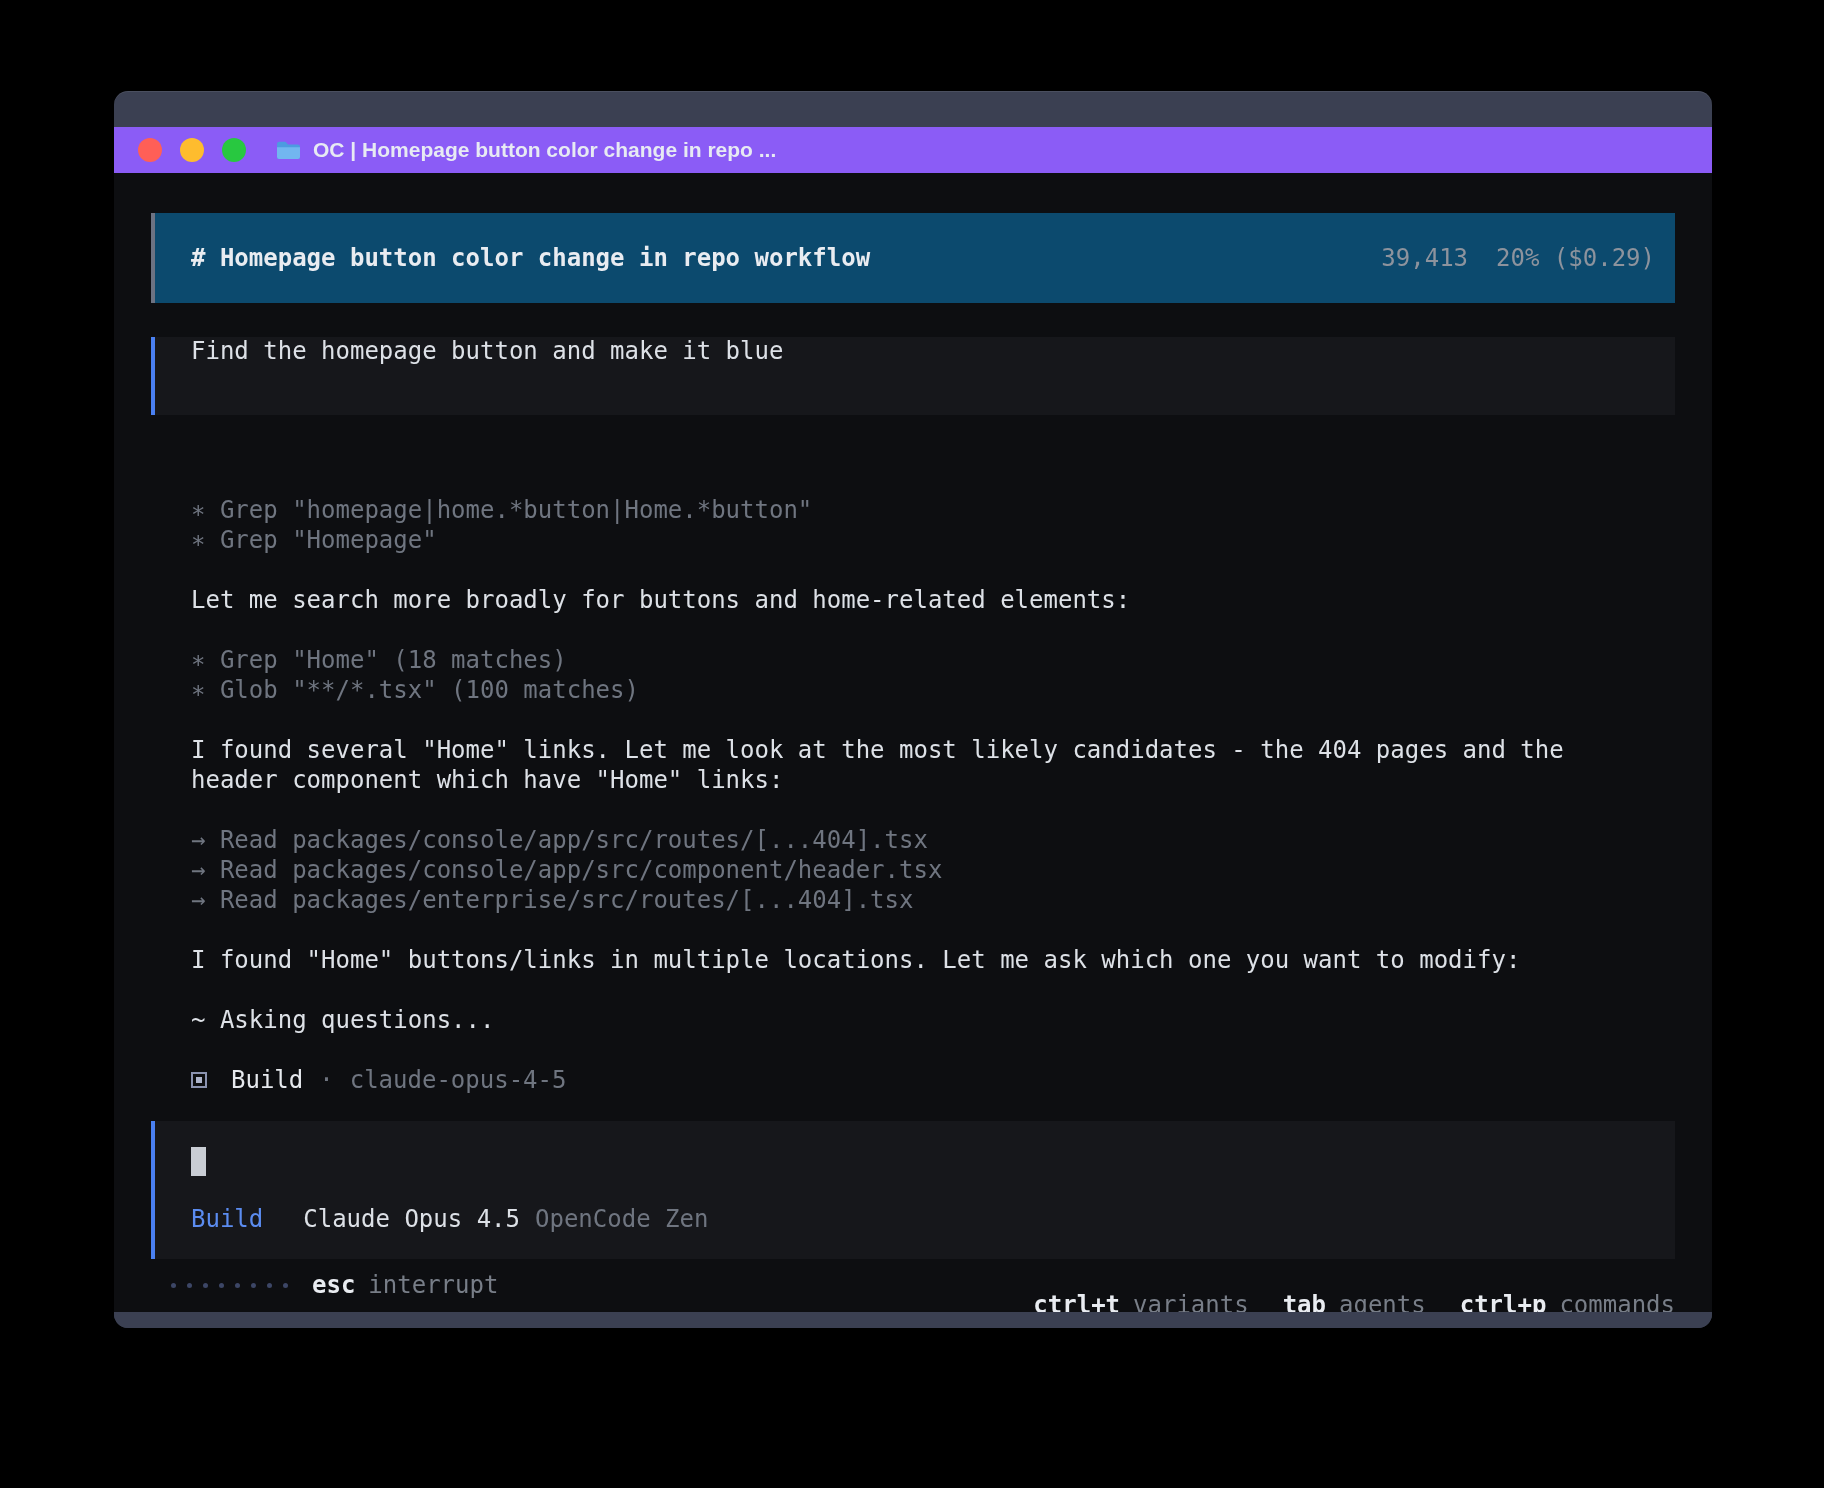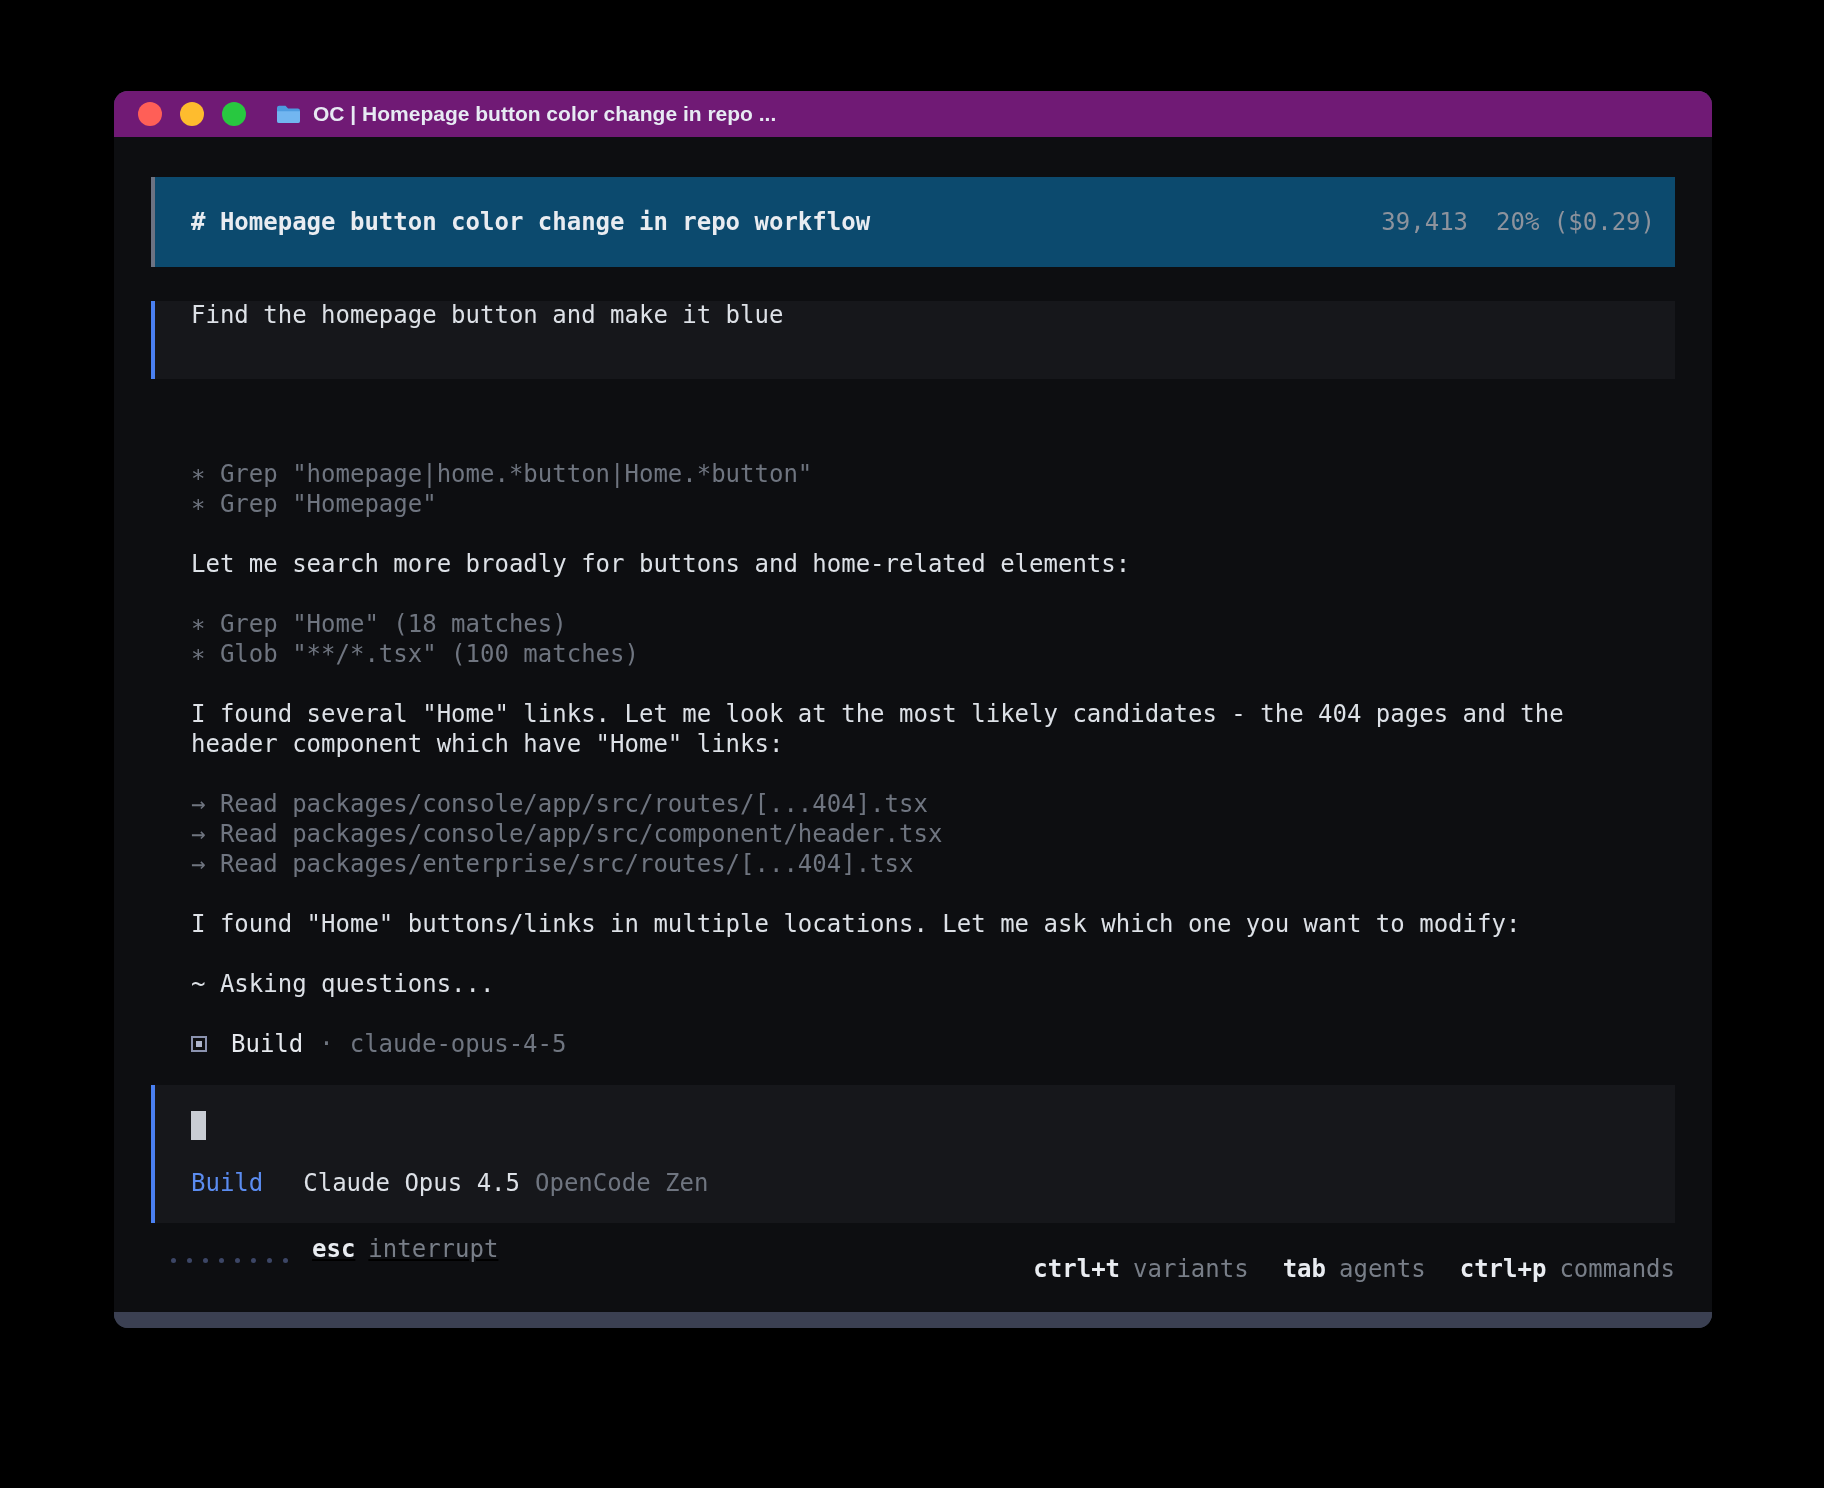--- a/index.html
+++ b/index.html
@@ -7,21 +7,21 @@
   body { font-family:"DejaVu Sans Mono", monospace; }
 
   .window{
     position:absolute; left:114px; top:91px; width:1598px; height:1237px;
     background:#3b4052; border-radius:14px; overflow:hidden;
     box-shadow:0 30px 80px rgba(0,0,0,.7), inset 0 1px 0 rgba(255,255,255,.08);
     display:flex; flex-direction:column;
   }
 
   
-  .titlebar{ flex:0 0 46px; display:flex; align-items:center; padding:0 24px; background:#701a75; }
+  .titlebar{ flex:0 0 46px; display:flex; align-items:center; padding:0 24px; background:#8b5cf6;margin-top:36px; }
   .lights{ display:flex; gap:18px; align-items:center; }
   .light{ width:24px; height:24px; border-radius:50%; display:inline-block; }
   .light.red{ background:#ff5f57; }
   .light.yellow{ background:#febc2e; }
   .light.green{ background:#28c840; }
   .folder{ margin-left:30px; display:flex; align-items:center; }
   .wtitle{ margin-left:12px; font-family:"Liberation Sans", sans-serif; font-weight:bold; font-size:21px; color:#e7eaf3; white-space:nowrap; }
 
   
   .content{ flex:1 1 auto; background:#0d0e11; padding:0 37px; display:flex; flex-direction:column; overflow:hidden; }
@@ -59,21 +59,21 @@
     border-left:4px solid #4a80f2;
     padding:26px 36px; display:flex; flex-direction:column; justify-content:space-between;
   }
   .cursor{ width:15px; height:29px; background:#c9cdd4; display:block; }
   .mode-line{ font-size:24px; display:flex; align-items:baseline; white-space:pre; }
   .mode{ color:#5b8cf0; }
   .model-name{ color:#dde1e7; margin-left:40px; }
   .provider{ color:#6f7580; margin-left:15px; }
 
   .footer{ margin-top:11px; height:30px; display:flex; justify-content:space-between; align-items:center; font-size:24px; white-space:pre; }
-  .fleft{ display:flex; align-items:flex-end;text-decoration:underline; }
+  .fleft{ display:flex; align-items:center; }
   .dots{ display:flex; gap:11px; margin-left:20px; margin-right:24px; align-items:center; }
   .dot{ width:5px; height:5px; border-radius:50%; background:#3c4666; display:inline-block; }
   .key{ font-weight:bold; color:#e9ecf1; }
   .hintlabel{ color:#787e88; margin-left:13px; }
   .fright{ display:flex; align-items:center; gap:34px; }
   .hint-pair{ display:flex; align-items:baseline;margin-top:39px; }
 
   .bottomstrip{ flex:0 0 16px; background:#3b4052; }
 </style>
 </head>

